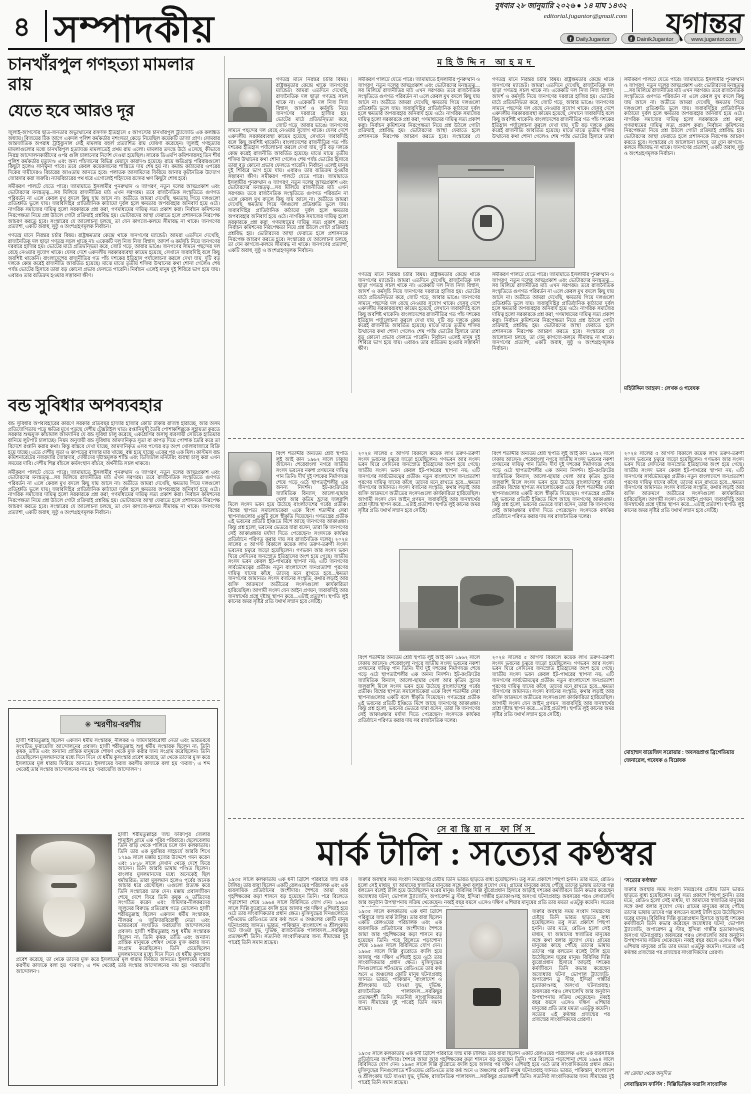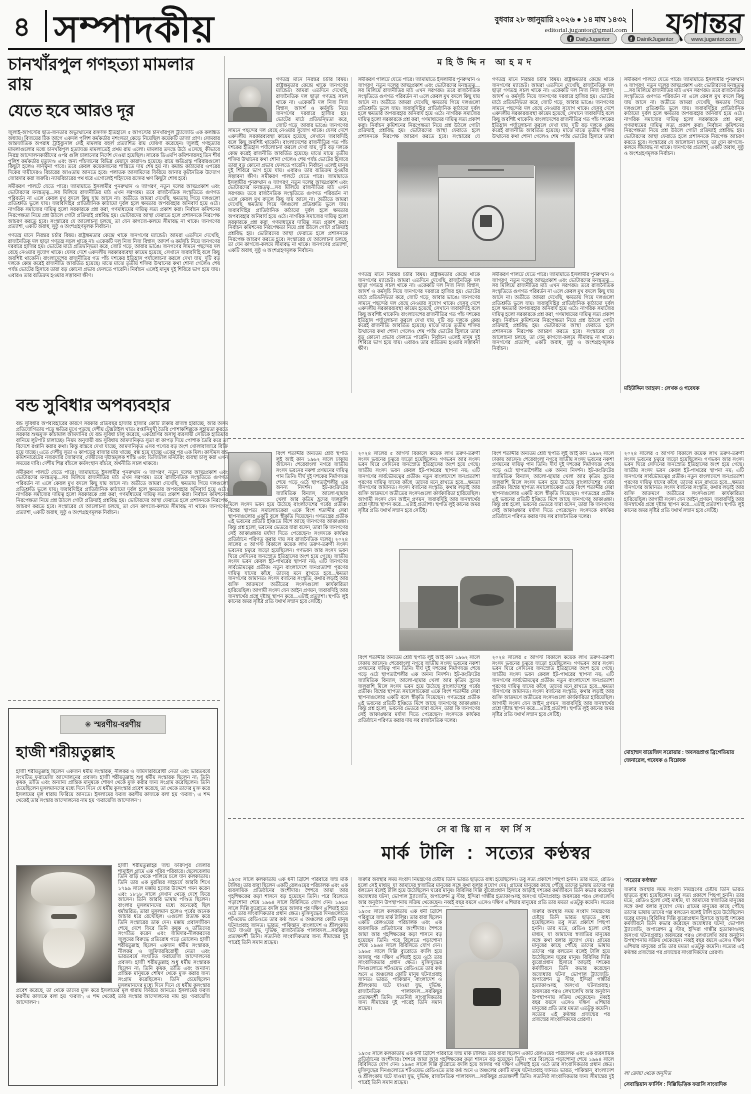--- a/index.html
+++ b/index.html
@@ -4,21 +4,21 @@
 <style>
   html,body{margin:0;padding:0;}
   body{width:751px;height:1094px;background:#efefec;font-family:"Liberation Serif","DejaVu Serif",serif;color:#151515;}
   #page{position:relative;width:751px;height:1094px;background:#fafaf8;overflow:hidden;}
 
   
   .page-num{position:absolute;left:13px;top:6px;font-size:27px;font-weight:bold;}
   .head-bar{position:absolute;left:45px;top:10px;width:2px;height:32px;background:#111;}
   .section-title{position:absolute;left:54px;top:0px;font-size:37px;font-weight:900;letter-spacing:1px;text-align:center;}
   .head-rule{position:absolute;left:8px;top:48px;width:737px;height:2px;background:#111;}
-  .mast-info{position:absolute;right:124px;top:14px;text-align:right;}
+  .mast-info{position:absolute;right:124px;top:0;text-align:right;font-style:italic;}
   .date-line{font-size:7.5px;font-weight:bold;}
   .email-line{font-size:6.8px;color:#222;}
   .mast-divider{position:absolute;right:118px;top:9px;width:1px;height:23px;background:#333;}
   .logo{position:absolute;right:8px;top:2px;font-size:28px;font-weight:900;transform:skewX(-4deg);letter-spacing:0px;}
   .badges{position:absolute;right:8px;top:33px;display:flex;gap:4px;}
   .badge{display:flex;align-items:center;gap:2px;background:#d9d9d7;border:1px solid #9a9a98;border-radius:7px;padding:1px 6px;font-size:5.5px;font-family:"Liberation Sans",sans-serif;color:#222;}
   .fb-dot{display:inline-flex;align-items:center;justify-content:center;width:7px;height:7px;border-radius:50%;background:#333;color:#fff;font-size:5px;font-weight:bold;}
 
   
   .smalltext{font-size:5px;line-height:5.7px;text-align:justify;color:#1c1c1c;}
@@ -41,25 +41,25 @@
   .box-headline{font-size:15px;font-weight:800;margin-top:6px;}
   .box-body-top{margin-top:4px;height:92px;overflow:hidden;}
   .box-wrap{margin-top:2px;height:236px;overflow:hidden;}
   .portrait{float:left;width:94px;height:116px;margin:2px 6px 2px 0;position:relative;background:radial-gradient(circle at 50% 45%,#e8e6df 0 16%,#b9b5aa 42%,#77726a 74%,#46443f 100%);border:1px solid #777;overflow:hidden;}
   .portrait .turban{position:absolute;left:14px;top:6px;width:64px;height:34px;border-radius:50% 50% 40% 40%;background:linear-gradient(180deg,#efece4,#c9c5ba);}
   .portrait .beard{position:absolute;left:26px;top:62px;width:42px;height:40px;border-radius:45% 45% 60% 60%;background:linear-gradient(180deg,#ddd9cf,#f2efe7);}
   .portrait .eyes{position:absolute;left:34px;top:48px;width:26px;height:5px;background:#5d5a52;border-radius:3px;}
 
   
   .main-art{position:absolute;left:228px;width:516px;}
-  .byline{text-align:center;font-size:8.5px;font-weight:bold;letter-spacing:4px;}
+  .byline{text-align:center;font-size:8.5px;font-weight:bold;letter-spacing:4px;text-decoration:underline;}
   .main-headline{text-align:center;font-weight:800;margin-top:1px;}
   .h1-size{font-size:33px;line-height:38px;}
   .h2-size{font-size:26px;line-height:31px;}
-  .h3-size{font-size:18px;line-height:32px;font-family:Liberation Mono, monospace;}
+  .h3-size{font-size:34px;line-height:32px;}
   .art-body{display:flex;justify-content:space-between;margin-top:7px;}
   .col{overflow:hidden;}
   .c-side{width:120px;}
   .c-mid{width:256px;padding:0 6px;border-left:1px solid #ccc;border-right:1px solid #ccc;}
   .mid-row{display:flex;justify-content:space-between;overflow:hidden;}
   .mid-row .half{width:122px;overflow:hidden;}
   .col4{display:flex;flex-direction:column;}
   .col4 .fill{flex:1;overflow:hidden;}
   .main-sep{position:absolute;left:228px;width:516px;border-top:1px dashed #777;}
 
@@ -128,36 +128,35 @@
     <div class="l-art" style="top:0;">
       <div class="l-headline">চানখাঁরপুল গণহত্যা মামলার রায়</div>
       <div class="l-subhead">যেতে হবে আরও দূর</div>
       <div class="l-body smalltext" style="height:284px;">
         <div class="para">জুলাই-আগস্টের ছাত্র-জনতার অভ্যুত্থানের রক্তাক্ত ইতিহাসে ৫ আগস্টের চানখাঁরপুল ট্র্যাজেডি এক কলঙ্কিত অধ্যায়। বিজয়ের ঠিক আগে একদল পুলিশ কর্মকর্তার নৃশংসতা কেড়ে নিয়েছিল কয়েকটি তাজা প্রাণ। সোমবার আন্তর্জাতিক অপরাধ ট্রাইব্যুনাল সেই মামলার বহুল প্রত্যাশিত রায় ঘোষণা করেছেন। জুলাই গণহত্যার মামলাগুলোর মধ্যে চানখাঁরপুল হত্যাযজ্ঞ মামলাতেই প্রথম রায় এলো। মামলার তদন্তে উঠে এসেছে, কীভাবে নিরস্ত্র আন্দোলনকারীদের ওপর গুলি চালানোর নির্দেশ দেওয়া হয়েছিল। সাবেক ডিএমপি কমিশনারসহ তিন শীর্ষ পুলিশ কর্মকর্তার মৃত্যুদণ্ড এবং অন্য পাঁচজনের বিভিন্ন মেয়াদে কারাদণ্ড হয়েছে। রায়ে ক্ষতিগ্রস্ত পরিবারগুলো কিছুটা হলেও সান্ত্বনা পাবে। তবে কেবল কয়েকজনের শাস্তিতে দায় শেষ হয় না। কমান্ড কাঠামোর ওপরের দিকের দায়ীদেরও বিচারের আওতায় আনতে হবে। পলাতক আসামিদের ফিরিয়ে আনার কূটনৈতিক উদ্যোগ জোরদার করা জরুরি। ন্যায়বিচারের পথ ধরে এগোলেই শহিদদের রক্তের ঋণ কিছুটা শোধ হবে।</div>
         <div class="para">সমীকরণ পালটে যেতে পারে। জামায়াতে ইসলামীর পুনরুত্থান ও জাগরণ, নতুন দলের আত্মপ্রকাশ এবং ভোটারদের মনস্তত্ত্ব—সব মিলিয়ে রাজনীতির মাঠ এখন সরগরম। তবে রাজনৈতিক সংস্কৃতিতে গুণগত পরিবর্তন না এলে কেবল মুখ বদলে কিছু যায় আসে না। অতীতে আমরা দেখেছি, ক্ষমতায় গিয়ে দলগুলো প্রতিশ্রুতি ভুলে যায়। জবাবদিহির প্রাতিষ্ঠানিক কাঠামো দুর্বল হলে ক্ষমতার অপব্যবহার অনিবার্য হয়ে ওঠে। নাগরিক সমাজের দায়িত্ব হলো সরকারকে প্রশ্ন করা, গণমাধ্যমের দায়িত্ব সত্য প্রকাশ করা। নির্বাচন কমিশনের নিরপেক্ষতা নিয়ে প্রশ্ন উঠলে গোটা প্রক্রিয়াই প্রশ্নবিদ্ধ হয়। ভোটারদের আস্থা ফেরাতে হলে প্রশাসনকে নিরপেক্ষ আচরণ করতে হবে। সংস্কারের যে আলোচনা চলছে, তা যেন কাগজে-কলমে সীমাবদ্ধ না থাকে। জনগণের প্রত্যাশা, একটি অবাধ, সুষ্ঠু ও অংশগ্রহণমূলক নির্বাচন।</div>
         <div class="para">গণতন্ত্র মানে নিরন্তর চর্চার বিষয়। রাষ্ট্রক্ষমতার কেন্দ্রে থাকে জনগণের ম্যান্ডেট। আমরা এতদিনে দেখেছি, রাজনৈতিক দল ছাড়া গণতন্ত্র সচল থাকে না। একেকটি দল নিজ নিজ বিশ্বাস, আদর্শ ও কর্মসূচি নিয়ে জনগণের দরবারে হাজির হয়। ভোটের মাঠে প্রতিদ্বন্দ্বিতা করে, জোট গড়ে, আবার ভাঙে। জনগণের সামনে পছন্দের দল বেছে নেওয়ার সুযোগ থাকে। যেসব দেশে একদলীয় সরকারব্যবস্থা কায়েম হয়েছে, সেখানে জবাবদিহি বলে কিছু অবশিষ্ট থাকেনি। বাংলাদেশের রাজনীতির গত পাঁচ দশকের ইতিহাস পর্যালোচনা করলে দেখা যায়, দুটি বড় দলকে কেন্দ্র করেই রাজনীতি আবর্তিত হয়েছে। মাঝে মাঝে তৃতীয় শক্তির উত্থানের কথা শোনা গেলেও শেষ পর্যন্ত ভোটের হিসাবে তারা বড় কোনো প্রভাব ফেলতে পারেনি। নির্বাচন এলেই মানুষ দুই শিবিরে ভাগ হয়ে যায়। এবারও তার ব্যতিক্রম হওয়ার সম্ভাবনা ক্ষীণ।</div>
       </div>
     </div>
 
-    <div class="l-art" style="top:341px;margin-left:8px;">
+    <div class="l-art" style="top:341px;">
       <div class="l-headline">বন্ড সুবিধার অপব্যবহার</div>
       <div class="l-body smalltext" style="height:248px;">
         <div class="para">বন্ড সুবিধার অপব্যবহারের কারণে সরকার প্রতিবছর হাজার হাজার কোটি টাকার রাজস্ব হারাচ্ছে, আর অসম প্রতিযোগিতায় পড়ে ক্ষতির মুখে পড়ছে দেশীয় টেক্সটাইল খাত। রপ্তানিমুখী তৈরি পোশাকশিল্পকে সহায়তা করতে সরকার শুল্কমুক্ত কাঁচামাল আমদানির যে বন্ড সুবিধা চালু করেছে, একশ্রেণির অসাধু ব্যবসায়ী সেটিকে হাতিয়ার বানিয়ে লুটপাট চালাচ্ছে। নিয়ম অনুযায়ী বন্ড সুবিধায় আমদানিকৃত সুতা বা কাপড় দিয়ে পোশাক তৈরি করে তা বিদেশে রপ্তানি করার কথা। কিন্তু বাস্তবে দেখা যাচ্ছে, আমদানিকৃত এসব পণ্যের বড় অংশ খোলাবাজারে বিক্রি হয়ে যাচ্ছে। এতে দেশীয় সুতা ও কাপড়ের বাজার মার খাচ্ছে, বন্ধ হয়ে যাচ্ছে একের পর এক মিল। কাস্টমস বন্ড কমিশনারেটের নজরদারি জোরদার, দোষীদের দৃষ্টান্তমূলক শাস্তি এবং ডিজিটাল মনিটরিং ব্যবস্থা চালু করা এখন সময়ের দাবি। দেশীয় শিল্প বাঁচলে কর্মসংস্থান বাঁচবে, অর্থনীতি সচল থাকবে।</div>
         <div class="para">সমীকরণ পালটে যেতে পারে। জামায়াতে ইসলামীর পুনরুত্থান ও জাগরণ, নতুন দলের আত্মপ্রকাশ এবং ভোটারদের মনস্তত্ত্ব—সব মিলিয়ে রাজনীতির মাঠ এখন সরগরম। তবে রাজনৈতিক সংস্কৃতিতে গুণগত পরিবর্তন না এলে কেবল মুখ বদলে কিছু যায় আসে না। অতীতে আমরা দেখেছি, ক্ষমতায় গিয়ে দলগুলো প্রতিশ্রুতি ভুলে যায়। জবাবদিহির প্রাতিষ্ঠানিক কাঠামো দুর্বল হলে ক্ষমতার অপব্যবহার অনিবার্য হয়ে ওঠে। নাগরিক সমাজের দায়িত্ব হলো সরকারকে প্রশ্ন করা, গণমাধ্যমের দায়িত্ব সত্য প্রকাশ করা। নির্বাচন কমিশনের নিরপেক্ষতা নিয়ে প্রশ্ন উঠলে গোটা প্রক্রিয়াই প্রশ্নবিদ্ধ হয়। ভোটারদের আস্থা ফেরাতে হলে প্রশাসনকে নিরপেক্ষ আচরণ করতে হবে। সংস্কারের যে আলোচনা চলছে, তা যেন কাগজে-কলমে সীমাবদ্ধ না থাকে। জনগণের প্রত্যাশা, একটি অবাধ, সুষ্ঠু ও অংশগ্রহণমূলক নির্বাচন।</div>
       </div>
     </div>
 
     <div class="left-sep"></div>
 
     <div class="memory-box">
       <div class="memory-chip">
         <span class="chip-icon">✳</span>
         <span>স্মরণীয়-বরণীয়</span>
       </div>
-      <div class="box-headline">হাজী শরীয়তুল্লাহ</div>
       <div class="box-body-top smalltext">হাজী শরীয়তুল্লাহ ছিলেন একজন ধর্মীয় সংস্কারক, নীলকর ও জমিদারবিরোধী নেতা এবং ভারতবর্ষে সংঘটিত ফরায়েজি আন্দোলনের প্রবক্তা। হাজী শরীয়তুল্লাহ শুধু ধর্মীয় সংস্কারক ছিলেন না; তিনি কৃষক, তাঁতি এবং অন্যান্য প্রান্তিক মানুষকে শোষণ থেকে মুক্ত করার জন্য সংগ্রাম করেছিলেন। তিনি চেয়েছিলেন মুসলমানদের মধ্যে দিনে দিনে যে ধর্মীয় কুসংস্কার প্রবেশ করেছে, তা থেকে তাদের মুক্ত করে ইসলামের মূল ধারায় ফিরিয়ে আনতে। ইসলামের ফরজ করণীয় কাজকে বলা হয় ‘ফরজ’; এ শব্দ থেকেই তার সংস্কার আন্দোলনের নাম হয় ‘ফরায়েজি আন্দোলন’।</div>
       <div class="box-wrap smalltext">
         <div class="portrait">
           <div class="turban"></div>
           <div class="eyes"></div>
           <div class="beard"></div>
         </div>
         <span>হাজী শরীয়তুল্লাহর জন্ম ফরিদপুর জেলার শামাইল গ্রামে এক গরিব পরিবারে। ছেলেবেলায় তিনি বাড়ি থেকে পালিয়ে চলে যান কলকাতায়। তিনি তার এক মুরব্বির সাহচর্যে আরবি শিখে ১৭৯৯ সালে মক্কায় হজের উদ্দেশে গমন করেন এবং ১৮১৮ সালে সেখান থেকে দেশে ফিরে আসেন। তিনি আরবি ভাষায় পণ্ডিত ছিলেন। বাংলার মুসলমানদের মধ্যে অনেকেই ছিল ধর্মান্তরিত; তারা মুসলমান হলেও পূর্বের অনেক আচার ধরে রেখেছিল। এগুলো প্রত্যক্ষ করে তিনি সংস্কারের ডাক দেন। মক্কায় প্রবাসজীবন শেষে দেশে ফিরে তিনি কৃষক ও তাঁতিদের সংগঠিত করেন এবং জমিদার-নীলকরদের জুলুমের বিরুদ্ধে প্রতিরোধ গড়ে তোলেন।</span>
         <span>হাজী শরীয়তুল্লাহ ছিলেন একজন ধর্মীয় সংস্কারক, নীলকর ও জমিদারবিরোধী নেতা এবং ভারতবর্ষে সংঘটিত ফরায়েজি আন্দোলনের প্রবক্তা। হাজী শরীয়তুল্লাহ শুধু ধর্মীয় সংস্কারক ছিলেন না; তিনি কৃষক, তাঁতি এবং অন্যান্য প্রান্তিক মানুষকে শোষণ থেকে মুক্ত করার জন্য সংগ্রাম করেছিলেন। তিনি চেয়েছিলেন মুসলমানদের মধ্যে দিনে দিনে যে ধর্মীয় কুসংস্কার প্রবেশ করেছে, তা থেকে তাদের মুক্ত করে ইসলামের মূল ধারায় ফিরিয়ে আনতে। ইসলামের ফরজ করণীয় কাজকে বলা হয় ‘ফরজ’; এ শব্দ থেকেই তার সংস্কার আন্দোলনের নাম হয় ‘ফরায়েজি আন্দোলন’।</span>
       </div>

